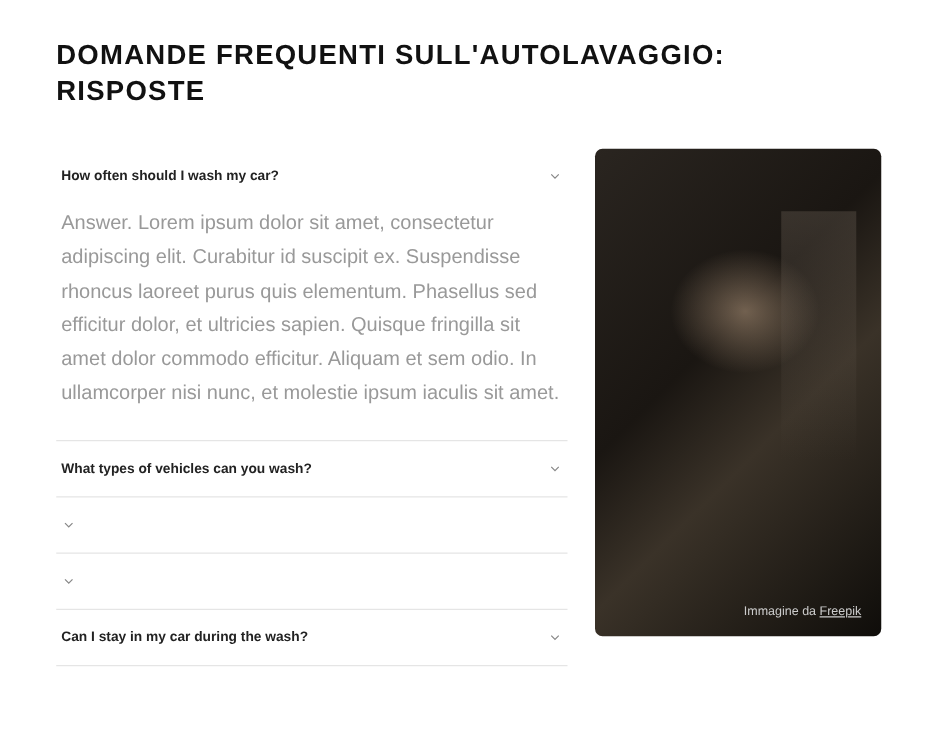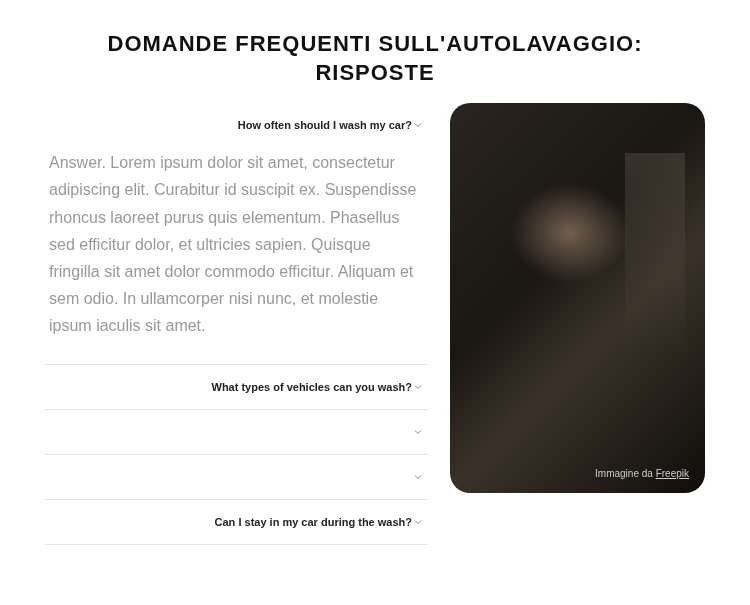--- a/index.html
+++ b/index.html
@@ -8,22 +8,22 @@
       box-sizing: border-box;
     }
     body {
       font-family: Arial, Helvetica, sans-serif;
       background: #fff;
       width: 750px;
       height: 605px;
       padding: 30px 45px;
     }
     .header {
-      text-align: center;
-      margin-bottom: 16px;
+      text-align: left;
+      margin-bottom: 32px;
     }
     .title {
       font-size: 22px;
       font-weight: 700;
       letter-spacing: 1px;
       color: #111;
       line-height: 1.3;
       margin-bottom: 12px;
     }
     .subtitle {
@@ -36,46 +36,45 @@
       gap: 22px;
     }
     .accordion {
       flex: 1;
     }
     .accordion-item {
       border-bottom: 1px solid #e5e5e5;
     }
     .accordion-header {
       display: flex;
-      justify-content: flex-end;
+      justify-content: space-between;
       align-items: center;
       padding: 16px 4px;
       cursor: pointer;
-      margin-left: 23px;
     }
     .accordion-question {
       font-size: 11px;
       font-weight: 700;
       color: #222;
     }
     .accordion-body {
       padding: 2px 4px 24px 4px;
       font-size: 16px;
       line-height: 1.7;
       color: #999;
     }
     .chevron {
       width: 12px;
       height: 12px;
       flex-shrink: 0;
     }
     .image-panel {
-      width: 255px;
+      width: 229px;
       height: 390px;
-      border-radius: 20px;
+      border-radius: 6px;
       background: linear-gradient(135deg, #2a2520 0%, #1a1612 40%, #3a3228 60%, #0f0d0a 100%);
       position: relative;
       overflow: hidden;
     }
     .image-panel::before {
       content: "";
       position: absolute;
       top: 80px;
       left: 60px;
       width: 120px;

